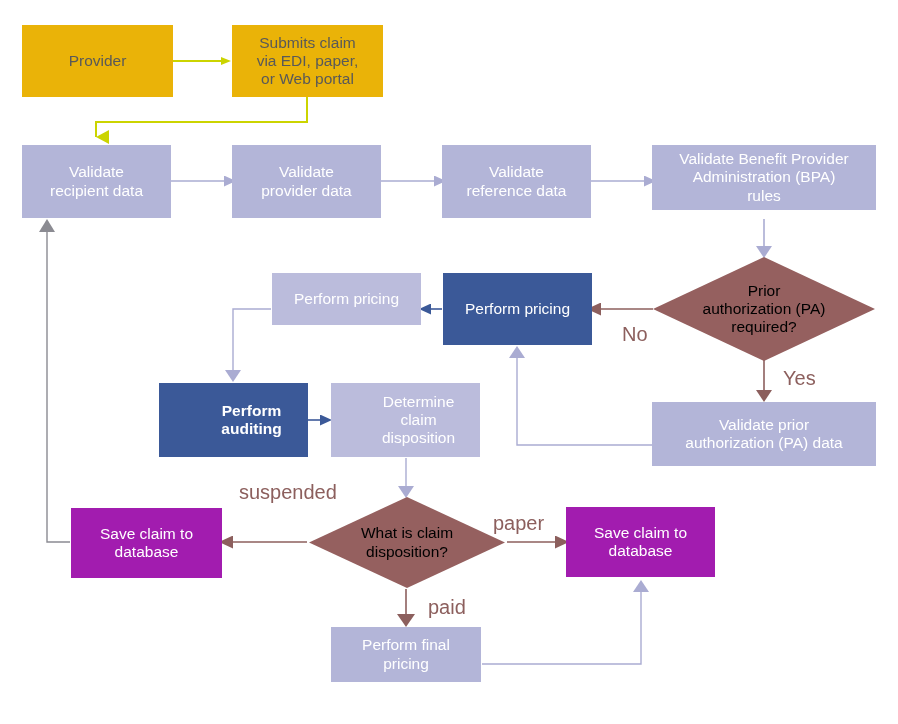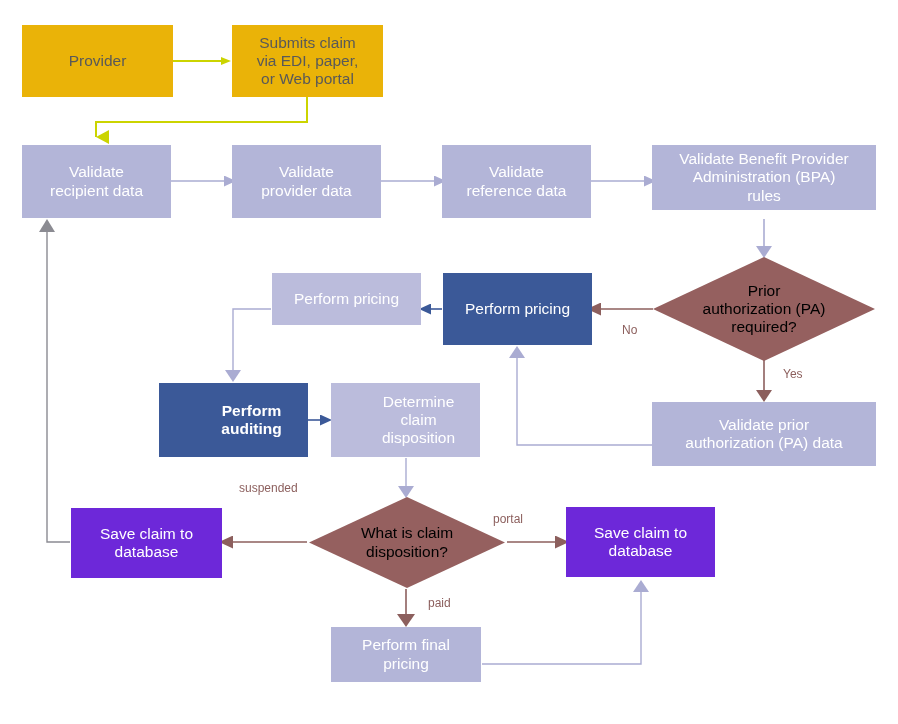--- a/index.html
+++ b/index.html
@@ -42,21 +42,21 @@
   .node-label {
     display: block;
     width: 100%;
     padding: 0 4px;
     white-space: pre-line;
   }
   .fill-green   { background: #eab308; color: #595959; }
   .fill-lilac   { background: #b3b5d8; color: #ffffff; }
   .fill-lilac2  { background: #bbbcdc; color: #ffffff; }
   .fill-navy    { background: #3b5998; color: #ffffff; }
-  .fill-gray    { background: #6d28d9; color: #ffffff; }
+  .fill-gray    { background: #a21caf; color: #ffffff; }
 
   .diamond-wrap {
     position: absolute;
   }
   .diamond-wrap svg {
     position: absolute;
     left: 0;
     top: 0;
     display: block;
   }
@@ -70,21 +70,21 @@
     align-items: center;
     justify-content: center;
     text-align: center;
     color: #000000;
     font-size: 15.5px;
     line-height: 1.18;
     white-space: pre-line;
   }
   .edge-label {
     position: absolute;
-    font-size: 12px;
+    font-size: 20px;
     color: #8c5f5d;
     white-space: nowrap;
   }
   .bold-txt { font-weight: bold; padding-left: 36px; }
 </style>
 </head>
 <body>
 
 <div id="canvas">
 
@@ -241,17 +241,17 @@
     <span class="node-label">Perform final
 pricing</span>
   </div>
 
   <div class="edge-label" style="left:622px; top:323px;">No</div>
 
   <div class="edge-label" style="left:783px; top:367px;">Yes</div>
 
   <div class="edge-label" style="left:239px; top:481px;">suspended</div>
 
-  <div class="edge-label" style="left:493px; top:512px;">portal</div>
+  <div class="edge-label" style="left:493px; top:512px;">paper</div>
 
   <div class="edge-label" style="left:428px; top:596px;">paid</div>
 
 </div>
 
 </body></html>

